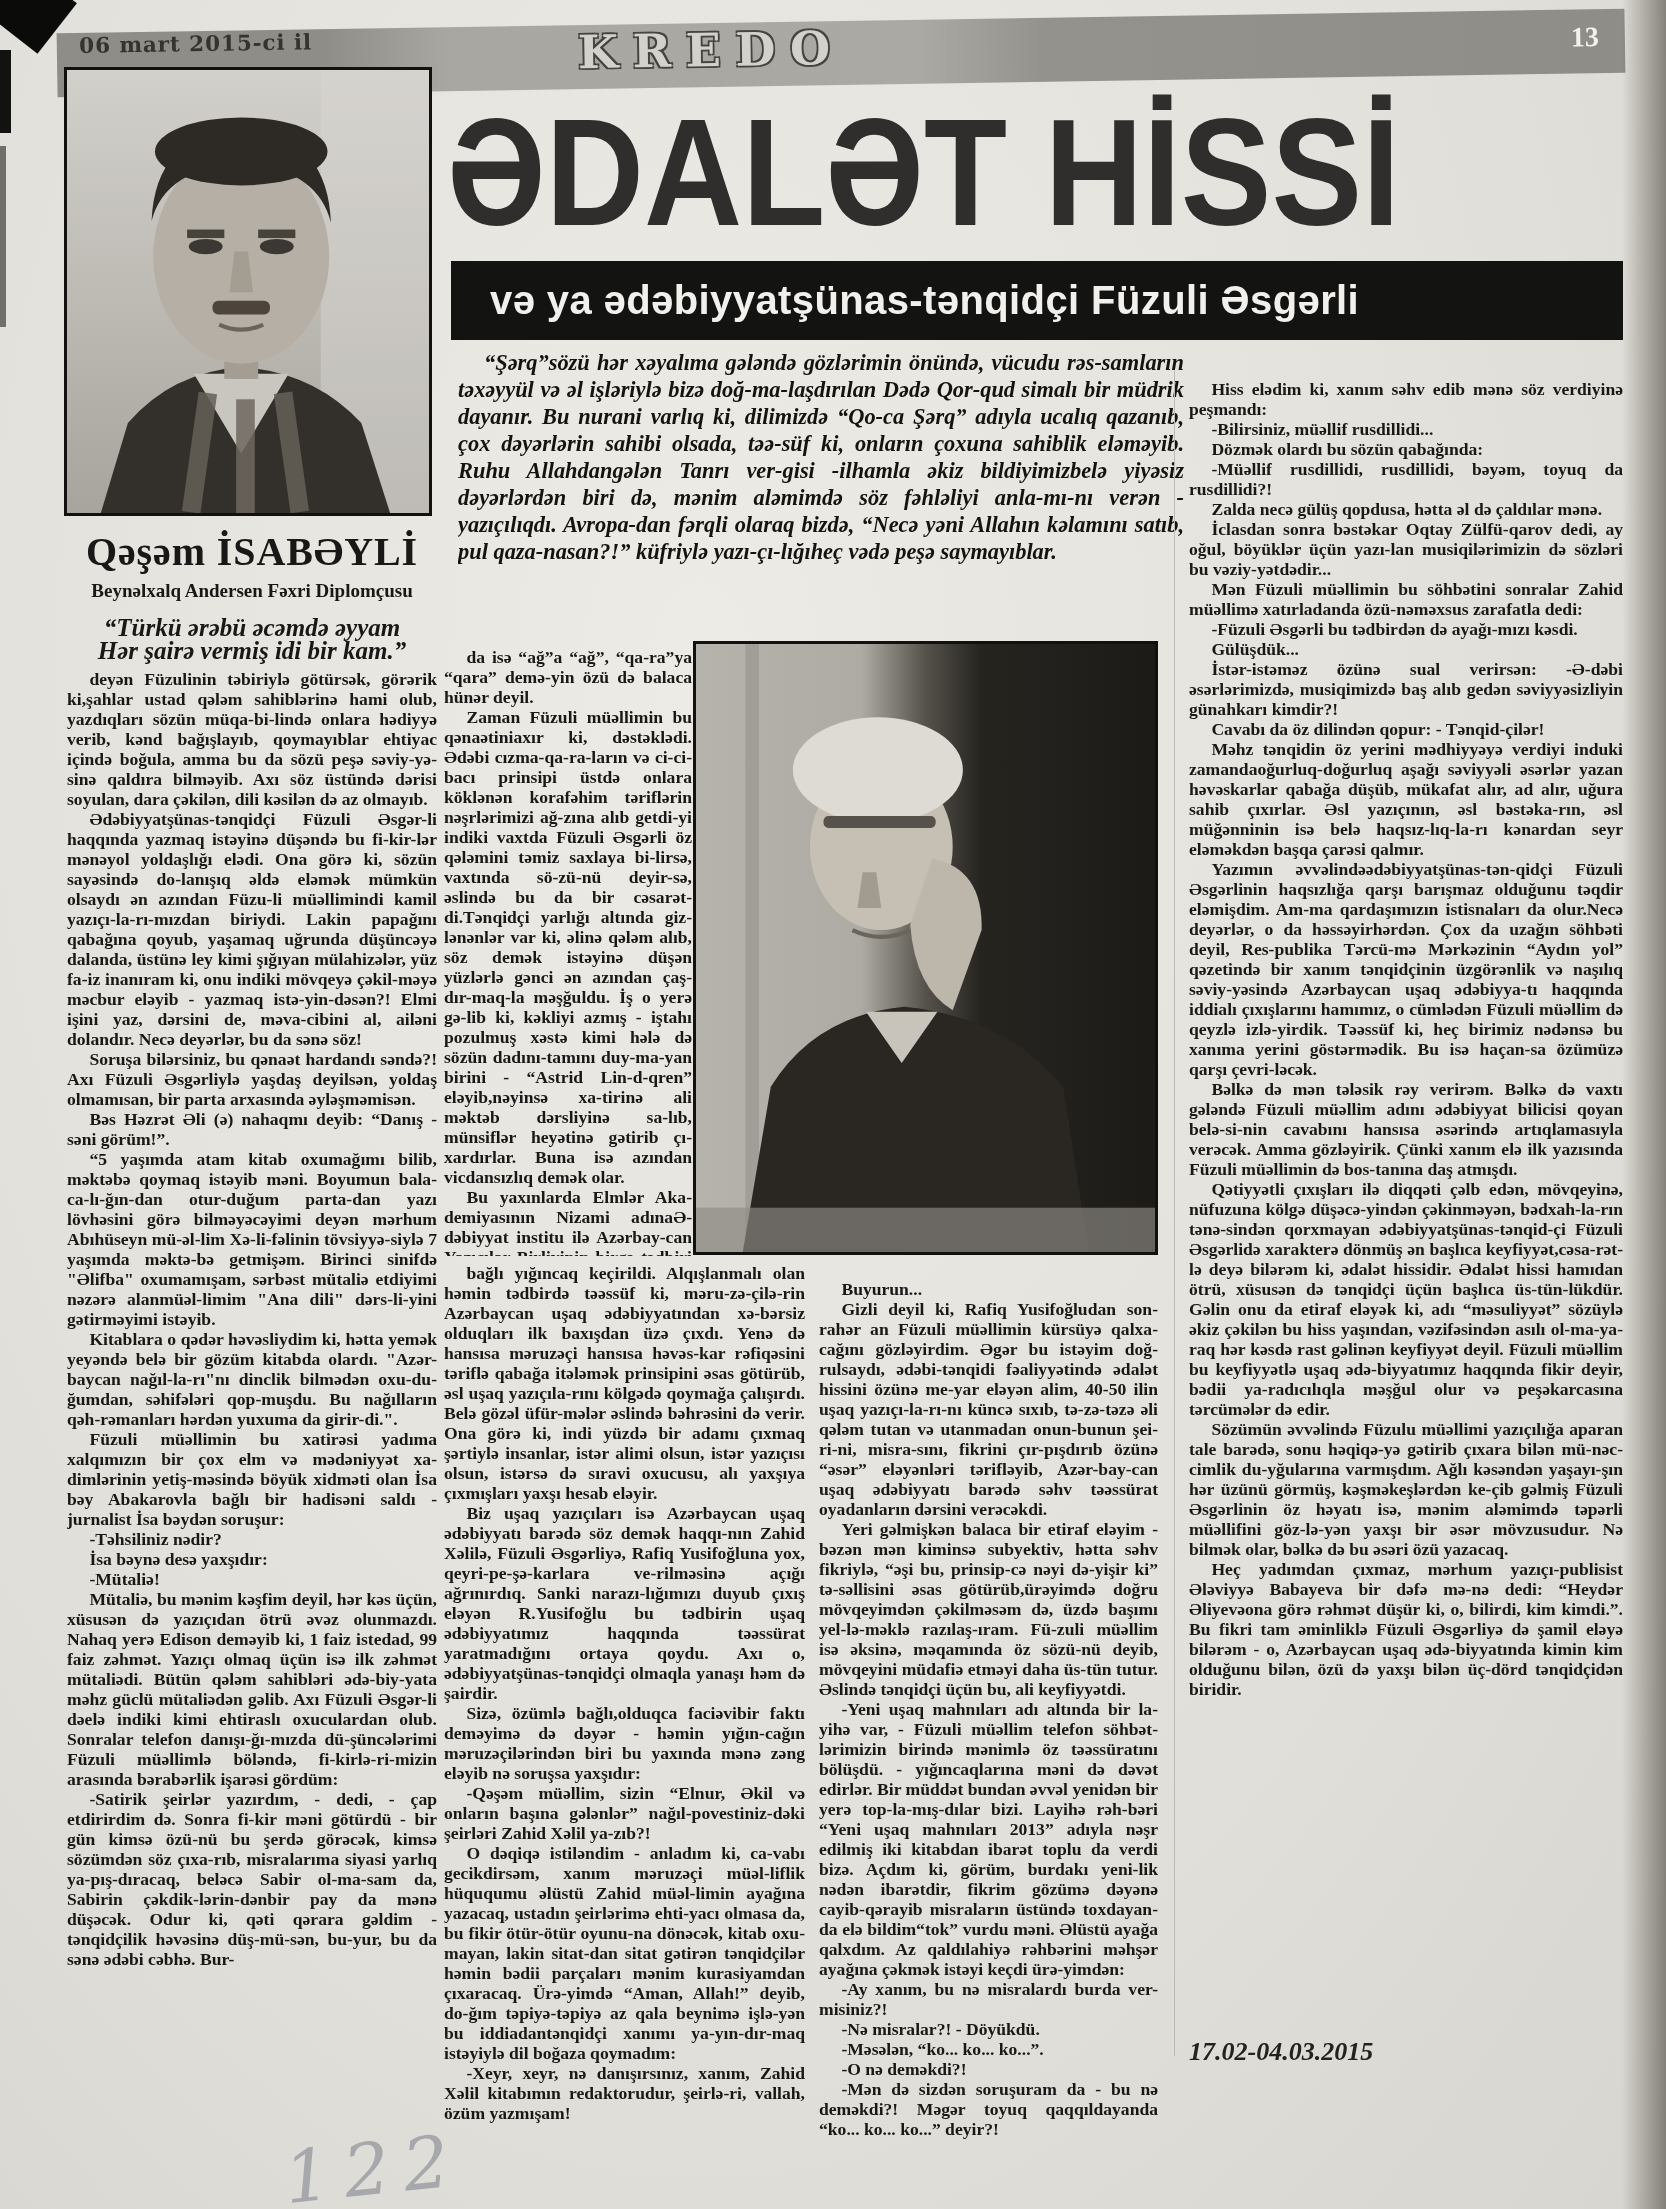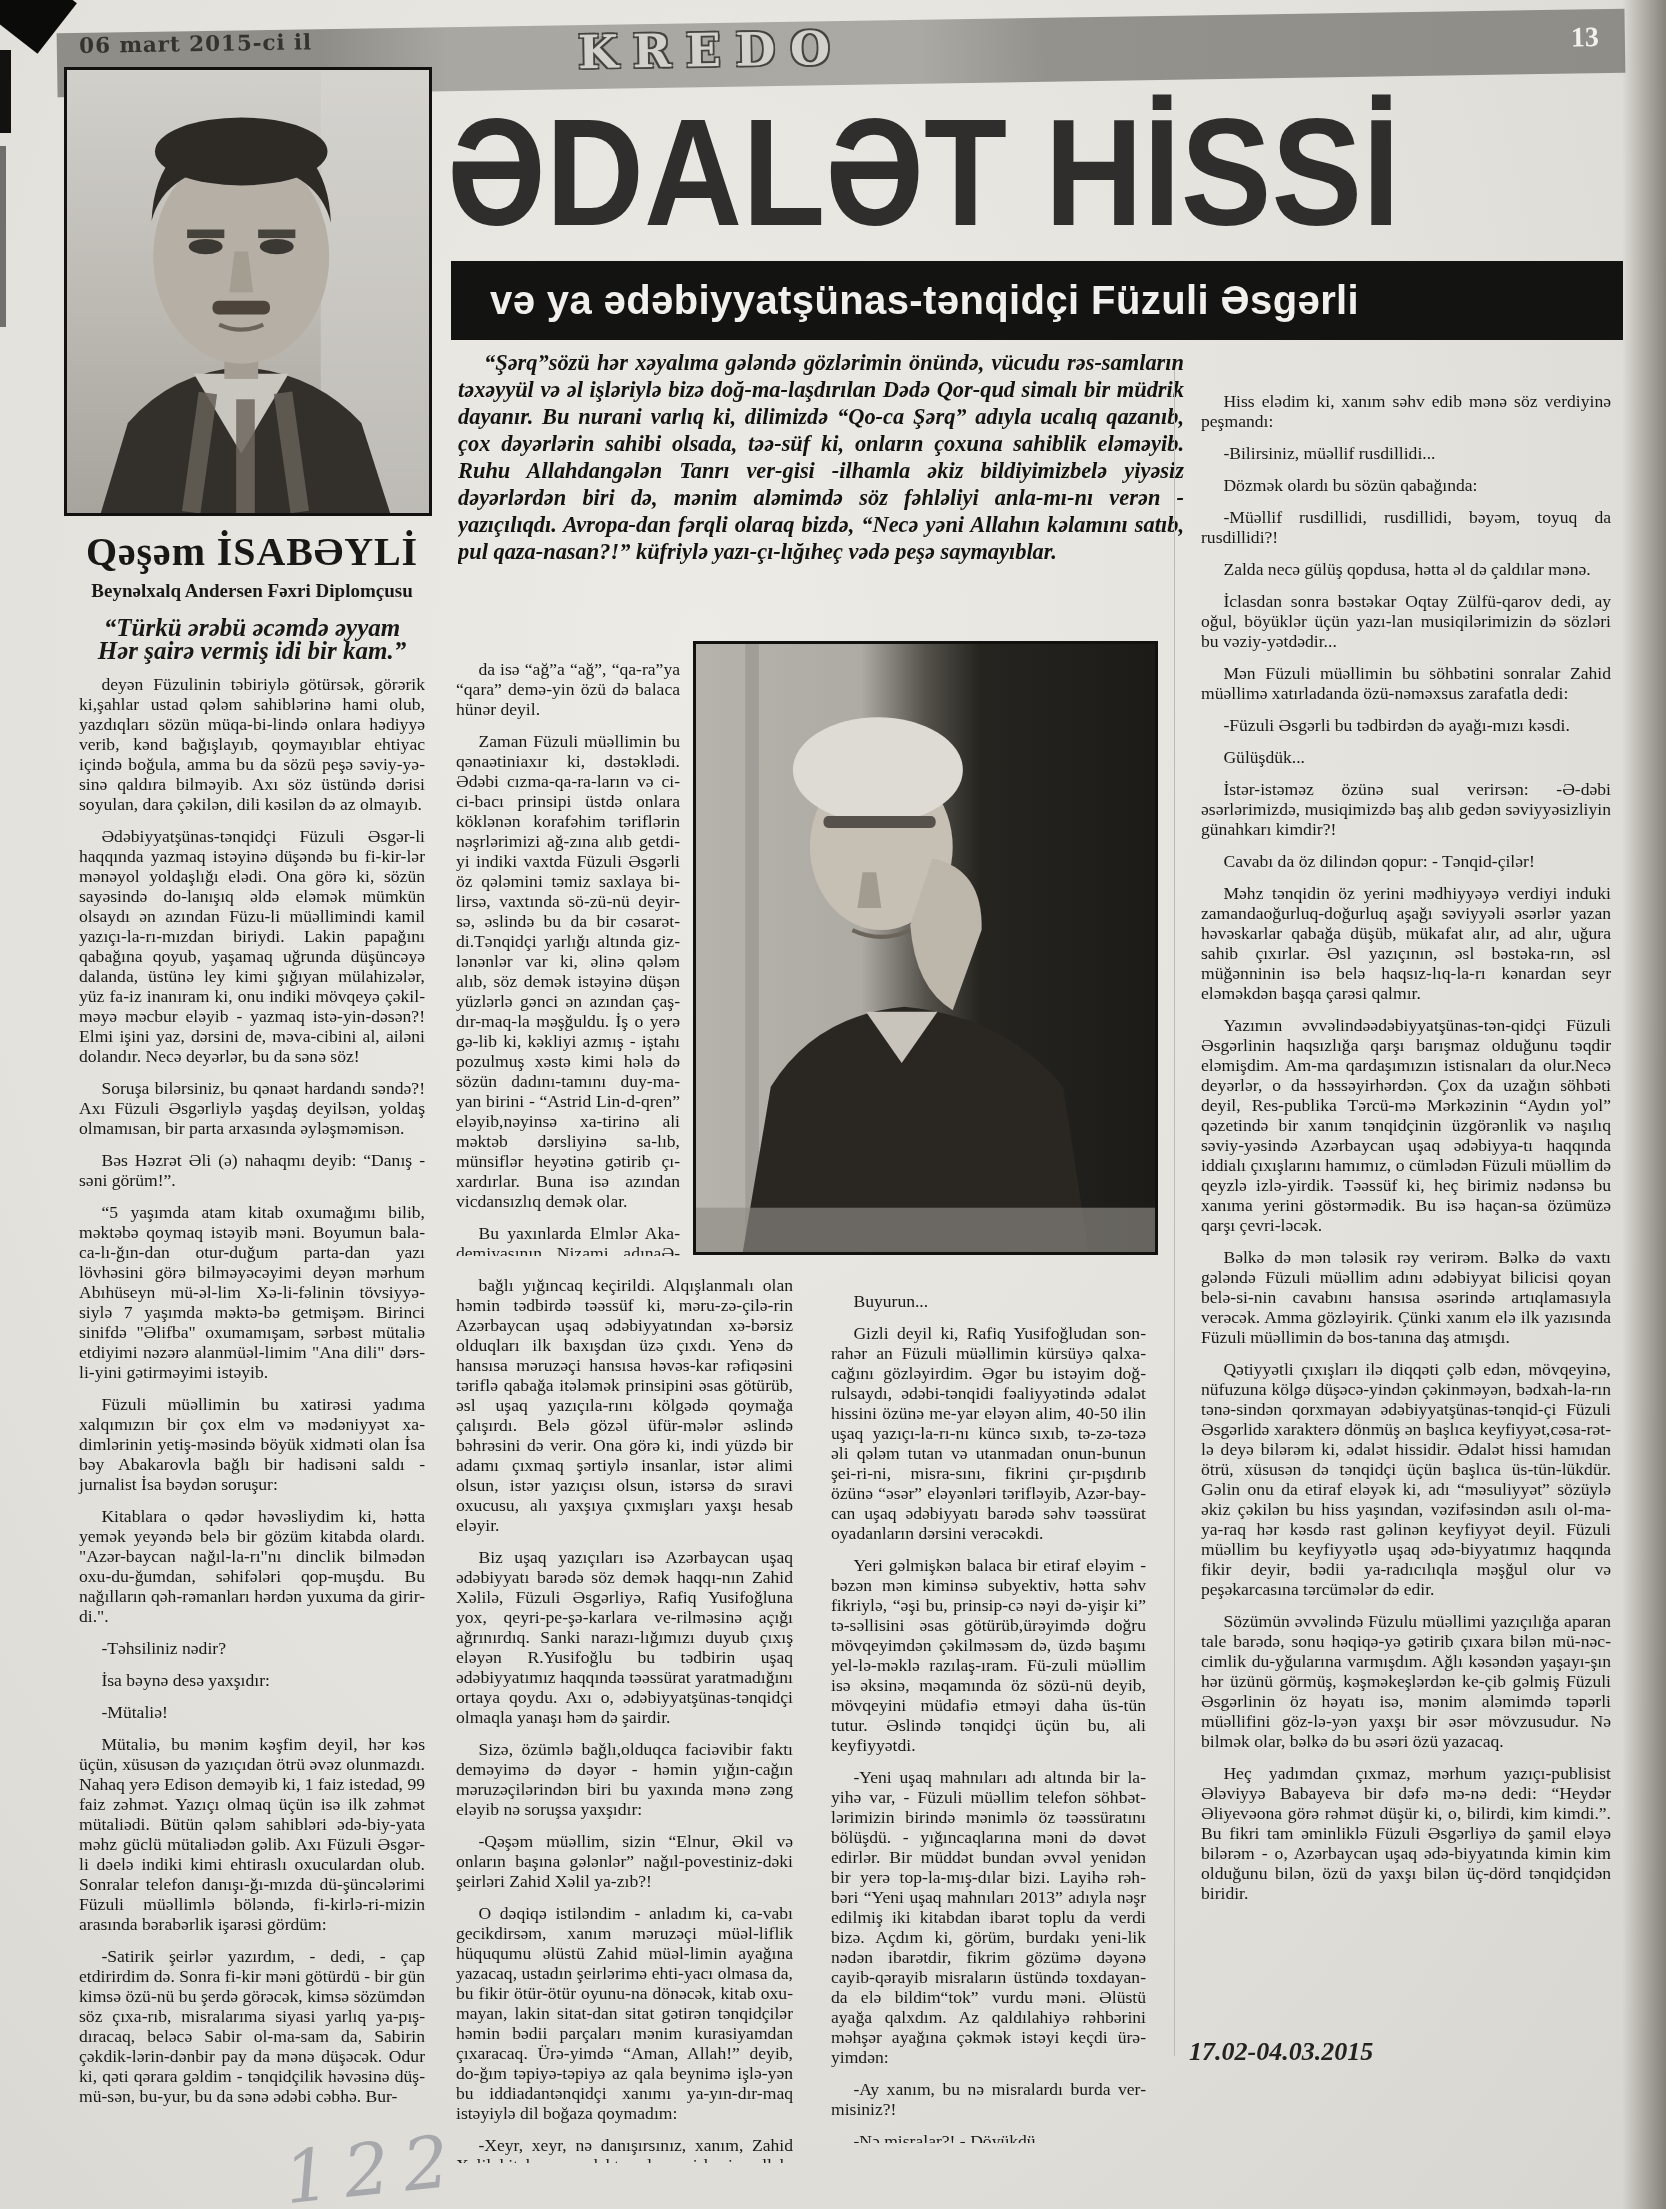--- a/index.html
+++ b/index.html
@@ -27,21 +27,21 @@
         font:bold italic 22.4px/27px "Liberation Serif",serif;text-align:justify;color:#16514f;
         color:#141310;}
   .lead p{margin:0;text-indent:26px;}
   
   .photo-frame{position:absolute;border:3.4px solid #121110;box-sizing:border-box;background:#b2afa9;}
   .photo-left{left:64px;top:67px;width:368px;height:449px;}
   .photo-article{left:693px;top:641px;width:465px;height:614px;}
   .photo-frame svg{display:block;width:100%;height:100%;}
   
   .col{position:absolute;font-size:17.6px;line-height:20px;text-align:justify;overflow:hidden;color:#191816;}
-  .col p{margin:12px;text-indent:22.4px;}
+  .col p{margin:0;text-indent:22.4px;font-weight:bold;}
   .col1{left:67px;top:527px;width:370px;height:1605px;}
   .col2a{left:444px;top:647px;width:248px;height:609px;}
   .col2b{left:444px;top:1263px;width:361px;height:900px;}
   .col3{left:819px;top:1279px;width:339px;height:864px;}
   .col4{left:1189px;top:379px;width:434px;height:1655px;}
   .author-name{font:bold 40px/46px "Liberation Serif",serif;text-align:center;letter-spacing:0.9px;margin:1.7px 0 5.2px 0;}
   .author-title{font:bold 19px/22.4px "Liberation Serif",serif;text-align:center;margin-bottom:13.8px;}
   .verse p{margin:0;text-indent:0;text-align:center;font-style:italic;font-weight:bold;font-size:25px;line-height:23px;}
   .verse{margin-bottom:6.9px;}
   .footer-date{position:absolute;left:1189px;top:2037px;width:434px;text-align:left;
@@ -142,22 +142,22 @@
     <div class="verse">
         <p>“Türkü ərəbü əcəmdə əyyam</p>
         <p>Hər şairə vermiş idi bir kam.”</p>
       </div>
     <div>
         <p>deyən Füzulinin təbiriylə götürsək, görərik ki,şahlar ustad qələm sahiblərinə hami olub, yazdıqları sözün müqa-bi-lində onlara hədiyyə verib, kənd bağışlayıb, qoymayıblar ehtiyac içində boğula, amma bu da sözü peşə səviy-yə-sinə qaldıra bilməyib. Axı söz üstündə dərisi soyulan, dara çəkilən, dili kəsilən də az olmayıb.</p>
         <p>Ədəbiyyatşünas-tənqidçi Füzuli Əsgər-li haqqında yazmaq istəyinə düşəndə bu fi-kir-lər mənəyol yoldaşlığı elədi. Ona görə ki, sözün sayəsində do-lanışıq əldə eləmək mümkün olsaydı ən azından Füzu-li müəllimindi kamil yazıçı-la-rı-mızdan biriydi. Lakin papağını qabağına qoyub, yaşamaq uğrunda düşüncəyə dalanda, üstünə ley kimi şığıyan mülahizələr, yüz fa-iz inanıram ki, onu indiki mövqeyə çəkil-məyə məcbur eləyib - yazmaq istə-yin-dəsən?! Elmi işini yaz, dərsini de, məva-cibini al, ailəni dolandır. Necə deyərlər, bu da sənə söz!</p>
         <p>Soruşa bilərsiniz, bu qənaət hardandı səndə?! Axı Füzuli Əsgərliylə yaşdaş deyilsən, yoldaş olmamısan, bir parta arxasında əyləşməmisən.</p>
         <p>Bəs Həzrət Əli (ə) nahaqmı deyib: “Danış - səni görüm!”.</p>
         <p>“5 yaşımda atam kitab oxumağımı bilib, məktəbə qoymaq istəyib məni. Boyumun bala-ca-lı-ğın-dan otur-duğum parta-dan yazı lövhəsini görə bilməyəcəyimi deyən mərhum Abıhüseyn mü-əl-lim Xə-li-fəlinin tövsiyyə-siylə 7 yaşımda məktə-bə getmişəm. Birinci sinifdə "Əlifba" oxumamışam, sərbəst mütaliə etdiyimi nəzərə alanmüəl-limim "Ana dili" dərs-li-yini gətirməyimi istəyib.</p>
+        <p>Kitablara o qədər həvəsliydim ki, hətta yemək yeyəndə belə bir gözüm kitabda olardı. "Azər-baycan nağıl-la-rı"nı dinclik bilmədən oxu-du-ğumdan, səhifələri qop-muşdu. Bu nağılların qəh-rəmanları hərdən yuxuma da girir-di.".</p>
         <p>Füzuli müəllimin bu xatirəsi yadıma xalqımızın bir çox elm və mədəniyyət xa-dimlərinin yetiş-məsində böyük xidməti olan İsa bəy Abakarovla bağlı bir hadisəni saldı - jurnalist İsa bəydən soruşur:</p>
-        <p>Kitablara o qədər həvəsliydim ki, hətta yemək yeyəndə belə bir gözüm kitabda olardı. "Azər-baycan nağıl-la-rı"nı dinclik bilmədən oxu-du-ğumdan, səhifələri qop-muşdu. Bu nağılların qəh-rəmanları hərdən yuxuma da girir-di.".</p>
         <p>-Təhsiliniz nədir?</p>
         <p>İsa bəynə desə yaxşıdır:</p>
         <p>-Mütaliə!</p>
         <p>Mütaliə, bu mənim kəşfim deyil, hər kəs üçün, xüsusən də yazıçıdan ötrü əvəz olunmazdı. Nahaq yerə Edison deməyib ki, 1 faiz istedad, 99 faiz zəhmət. Yazıçı olmaq üçün isə ilk zəhmət mütaliədi. Bütün qələm sahibləri ədə-biy-yata məhz güclü mütaliədən gəlib. Axı Füzuli Əsgər-li dəelə indiki kimi ehtiraslı oxuculardan olub. Sonralar telefon danışı-ğı-mızda dü-şüncələrimi Füzuli müəllimlə böləndə, fi-kirlə-ri-mizin arasında bərabərlik işarəsi gördüm:</p>
         <p>-Satirik şeirlər yazırdım, - dedi, - çap etdirirdim də. Sonra fi-kir məni götürdü - bir gün kimsə özü-nü bu şerdə görəcək, kimsə sözümdən söz çıxa-rıb, misralarıma siyasi yarlıq ya-pış-dıracaq, beləcə Sabir ol-ma-sam da, Sabirin çəkdik-lərin-dənbir pay da mənə düşəcək. Odur ki, qəti qərara gəldim - tənqidçilik həvəsinə düş-mü-sən, bu-yur, bu da sənə ədəbi cəbhə. Bur-</p>
       </div>
   </div>
 
   <div class="col col2a">
       <p>da isə “ağ”a “ağ”, “qa-ra”ya “qara” demə-yin özü də balaca hünər deyil.</p>

